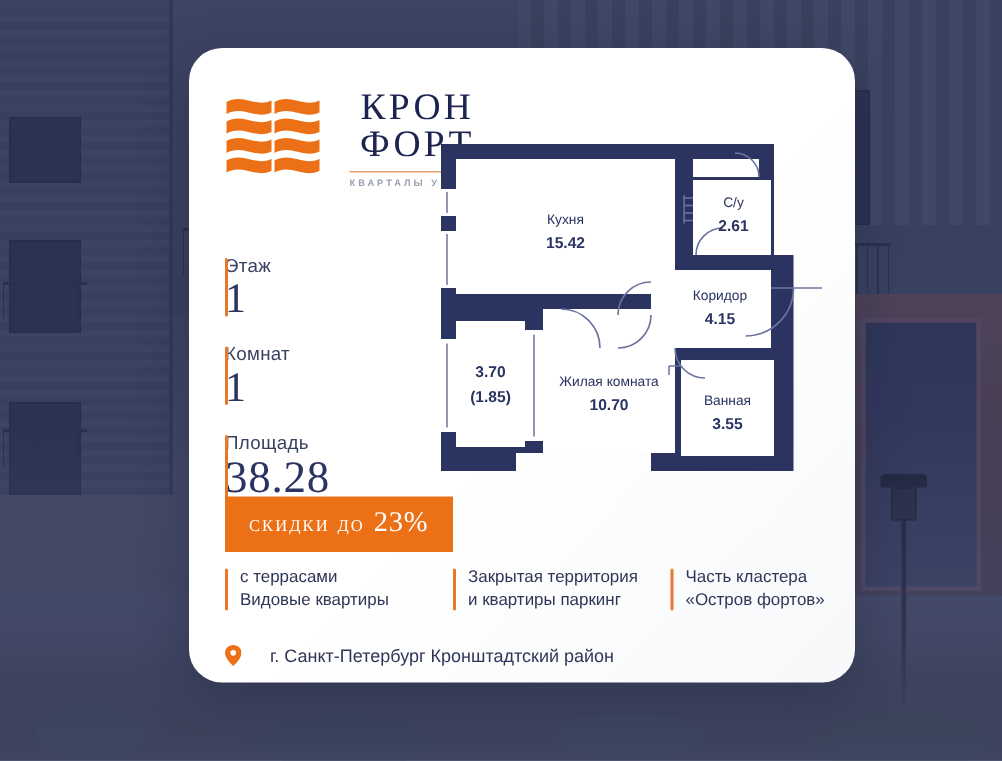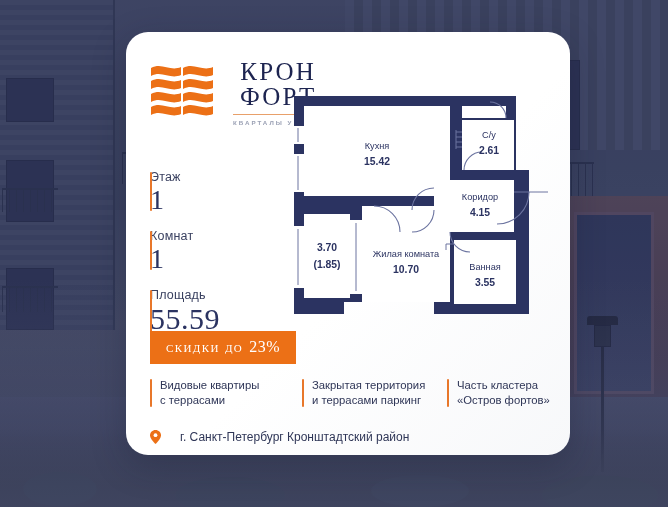--- a/index.html
+++ b/index.html
@@ -76,21 +76,21 @@
   .stat-value { font-family:"Liberation Serif", serif; font-weight:400;
     color:#2b3361; letter-spacing:.5px; }
   .stat.small .stat-value { font-size:28px; line-height:31px; }
   .stat.big   .stat-value { font-size:30px; line-height:34px; }
 
   
   .discount { position:absolute; left:24px; top:299px; background:#ec7016;
     padding:7px 16px 8px; display:inline-flex; align-items:baseline; gap:6px;text-align:right; }
   .discount-text { font-family:"Liberation Serif", serif; font-size:15px;
     letter-spacing:1.4px; color:#fff; font-variant:small-caps; text-transform:lowercase; }
-  .discount-num { font-family:"Liberation Serif", serif; font-size:16px; color:#fff; letter-spacing:.5px; }
+  .discount-num { font-family:"Liberation Serif", serif; font-size:19px; color:#fff; letter-spacing:.5px; }
 
   
   .features { position:absolute; left:24px; top:346px; display:flex; gap:0; }
   .feature { position:relative; padding-left:10px; font-size:11.3px; line-height:15px;
     color:#2f3657; }
   .feature::before { content:""; position:absolute; left:0; top:1px; bottom:1px; width:2px;
     background:#e8772a; border-radius:1px; }
   .f1 { width:152px; } .f2 { width:145px; } .f3 { width:118px; }
 
   
@@ -164,37 +164,37 @@
     <div class="stat small">
       <div class="stat-label">Этаж</div>
       <div class="stat-value">1</div>
     </div>
     <div class="stat small">
       <div class="stat-label">Комнат</div>
       <div class="stat-value">1</div>
     </div>
     <div class="stat big">
       <div class="stat-label">Площадь</div>
-      <div class="stat-value">55.59</div>
+      <div class="stat-value">38.28</div>
     </div>
   </div>
 
   <div class="discount">
     <span class="discount-text">СКИДКИ ДО</span>
     <span class="discount-num">23%</span>
   </div>
 
   <div class="features">
     <div class="feature f1">
+      <div>с террасами</div>
       <div>Видовые квартиры</div>
-      <div>с террасами</div>
     </div>
     <div class="feature f2">
       <div>Закрытая территория</div>
-      <div>и террасами паркинг</div>
+      <div>и квартиры паркинг</div>
     </div>
     <div class="feature f3">
       <div>Часть кластера</div>
       <div>«Остров фортов»</div>
     </div>
   </div>
 
   <div class="address">
     <svg width="11" height="14" viewBox="0 0 11 14">
       <path d="M5.5 0C2.5 0 0 2.4 0 5.3 0 9.2 5.5 14 5.5 14S11 9.2 11 5.3C11 2.4 8.5 0 5.5 0z" fill="#ec7016"></path>

